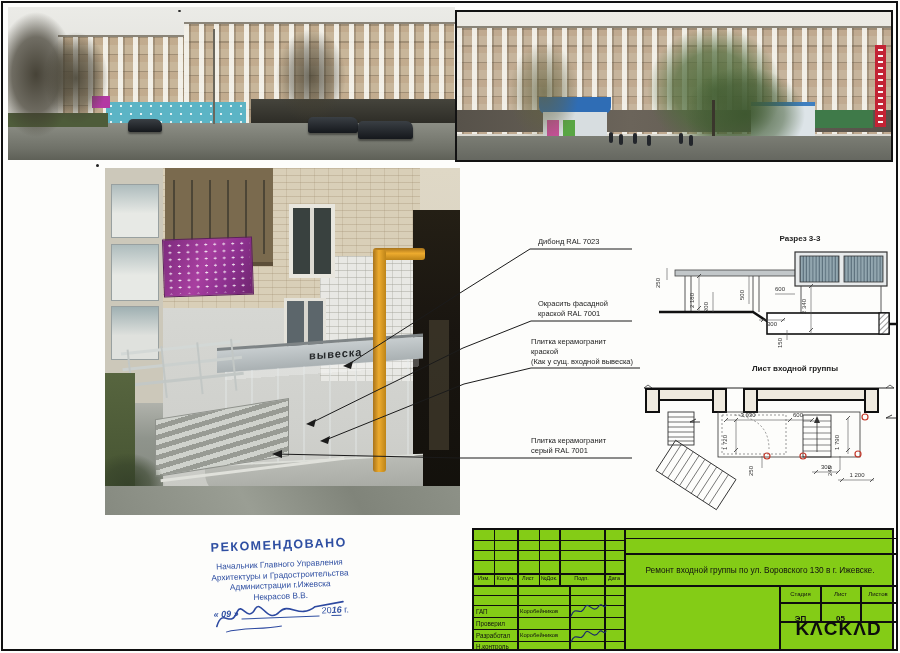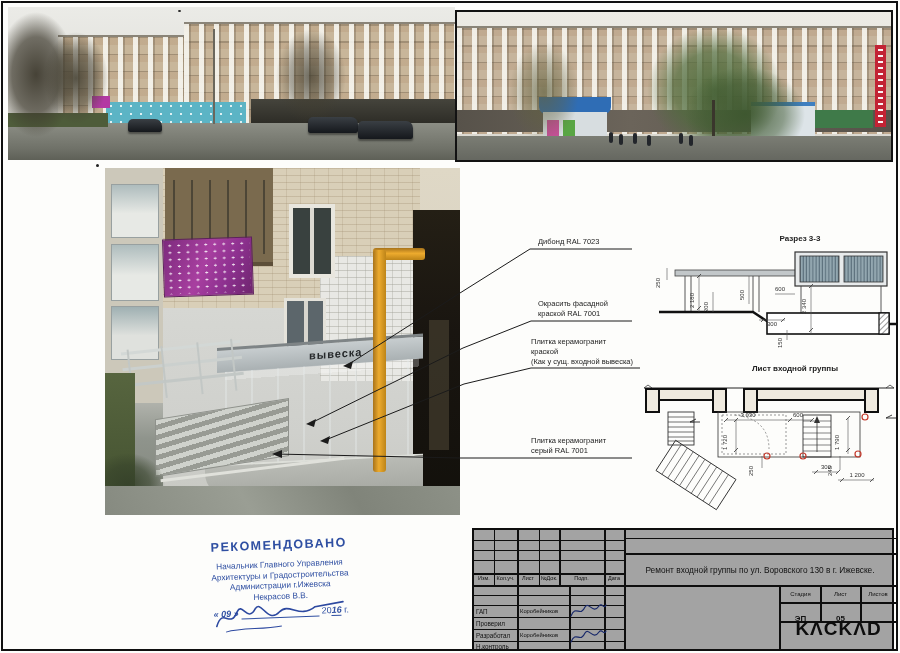--- a/index.html
+++ b/index.html
@@ -31,21 +31,21 @@
   
   #stamp{position:absolute;left:150px;top:538px;width:260px;color:#2f4fa2;transform:rotate(-2.2deg);}
   #stamp .head{font-size:12.5px;font-weight:bold;letter-spacing:1.5px;text-align:center;}
   #stamp .line{font-size:8.3px;text-align:center;line-height:10.5px;}
   #stamp .dateline{font-size:9px;margin-top:6px;text-align:center;}
   #stamp .blank{display:inline-block;width:78px;border-bottom:1px solid #2f4fa2;height:9px;vertical-align:bottom;}
   #stamp .script{font-style:italic;font-weight:bold;}
   #stamp .ulined{border-bottom:1px solid #2f4fa2;}
 
   
-  #tblock{position:absolute;left:472px;top:528px;width:422px;height:123px;border:2px solid #0e0e0e;box-sizing:border-box;background:#a3a3a3;}
+  #tblock{position:absolute;left:472px;top:528px;width:422px;height:123px;border:2px solid #0e0e0e;box-sizing:border-box;background:#84cc16;}
   .tl{position:absolute;background:#0e0e0e;}
   .tcell{position:absolute;font-size:5.5px;color:#111;text-align:center;overflow:hidden;}
   .trole{position:absolute;font-size:6.3px;color:#111;white-space:nowrap;overflow:hidden;}
   #tb-title{position:absolute;font-size:8.3px;color:#111;text-align:center;display:flex;align-items:center;justify-content:center;}
   #tb-sub{position:absolute;font-size:7.3px;color:#111;text-align:center;line-height:9.5px;padding-top:30px;box-sizing:border-box;}
   #tb-logo{position:absolute;font-weight:bold;font-size:19px;letter-spacing:1px;color:#0d0d0d;display:flex;align-items:center;justify-content:center;}
   .stval{font-size:8px !important;font-weight:bold;margin-top:6px;}
   .speck{position:absolute;background:#222;border-radius:50%;}
 </style>
 </head>

